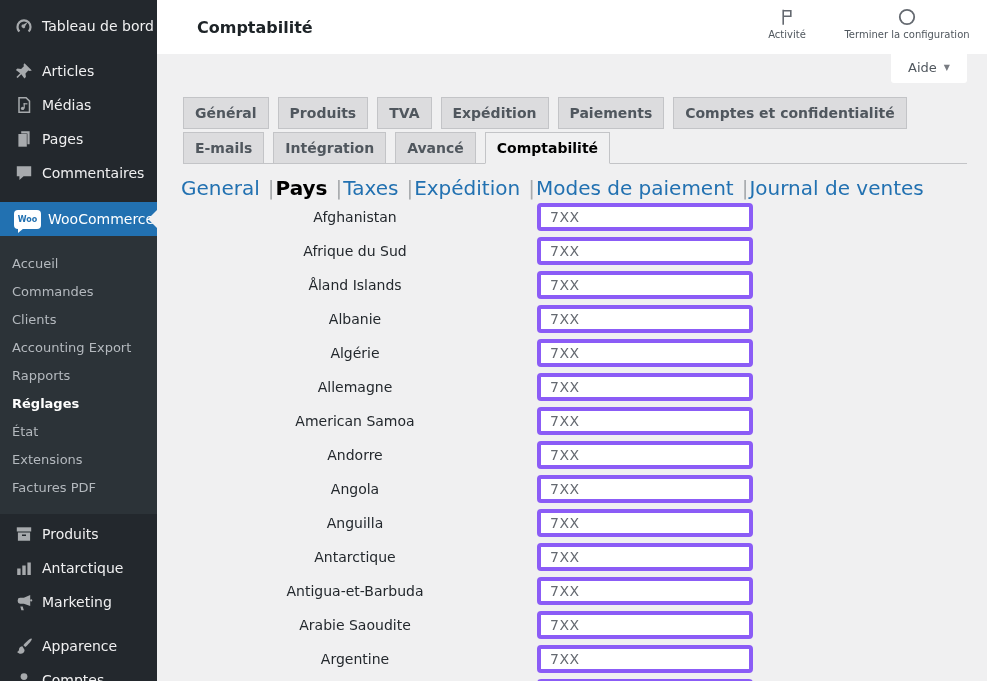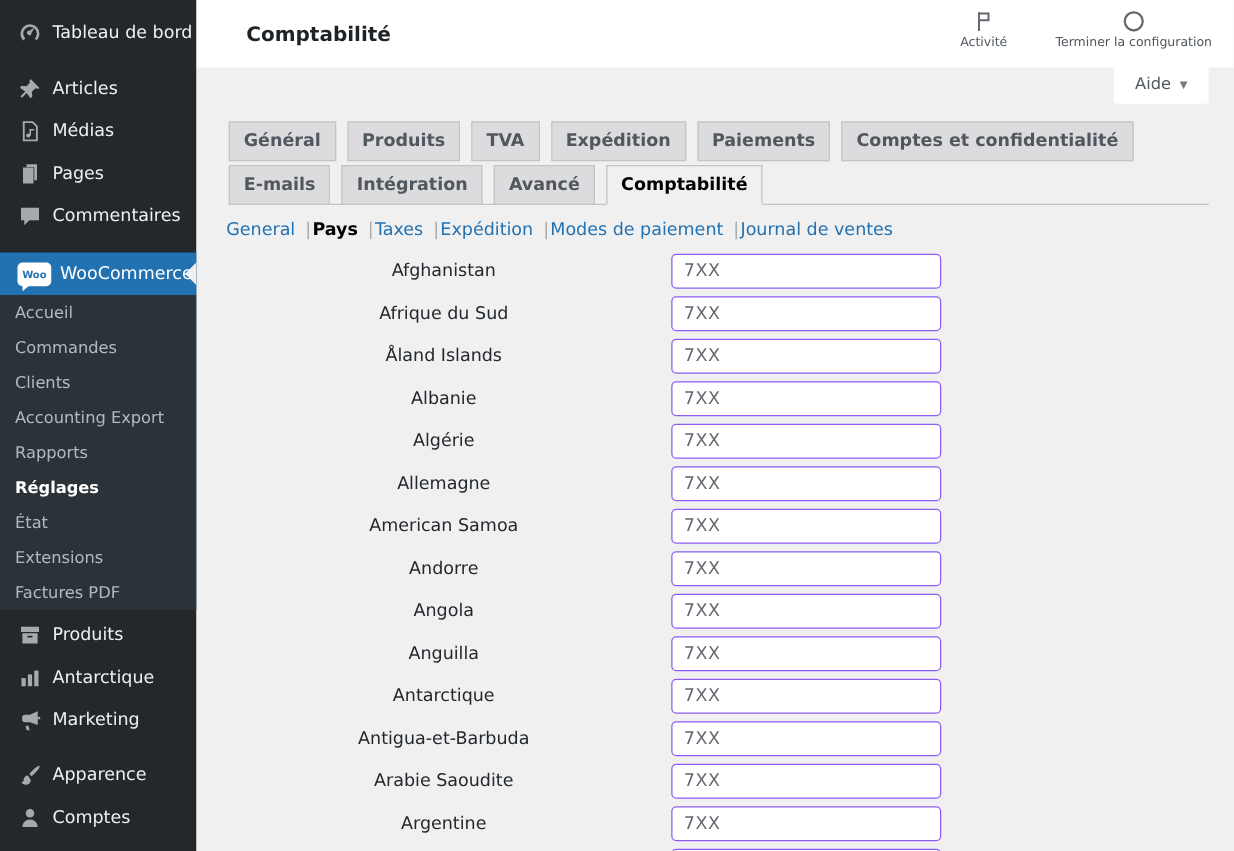--- a/index.html
+++ b/index.html
@@ -37,21 +37,21 @@
   }
   .woo-badge {
     position:relative; width:27px; height:19px; margin-right:7px; flex:0 0 27px;
     background:#fff; border-radius:4px; color:#2271b1;
     font-size:8px; font-weight:bold; display:flex; align-items:center; justify-content:center;
   }
   .woo-tail {
     position:absolute; left:4px; bottom:-4px; width:0; height:0;
     border-top:5px solid #fff; border-right:6px solid transparent;
   }
-  #submenu { background:#2c3338; padding:0 0; }
+  #submenu { background:#2c3338; padding:13px 0; }
   .submenu-item {
     height:28px; display:flex; align-items:center; padding:0 12px;
     font-size:13px; color:#b4b9be; cursor:pointer; white-space:nowrap;
   }
   .submenu-item.current { color:#fff; font-weight:bold; }
   #menu-group2 { margin-top:3px; }
   #menu-group3 { margin-top:10px; }
 
   
   #topbar {
@@ -91,37 +91,37 @@
     font-size:14px; font-weight:bold; color:#50575e; cursor:pointer;text-align:right;
   }
   .nav-tab.active { background:#f0f0f1; border-bottom-color:#f0f0f1; color:#000; }
   #tabs-line {
     position:absolute; left:183px; top:163px; width:784px; height:1px;
     background:#c3c4c7; z-index:1;
   }
 
   
   #subnav {
-    position:absolute; left:181px; top:176px; font-size:14px; color:#646970;
+    position:absolute; left:181px; top:176px; font-size:20px; color:#646970;
     white-space:nowrap;
   }
   .subnav-link { color:#2271b1; cursor:pointer; text-decoration:none; }
   .subnav-current { color:#000; font-weight:bold; }
   .subnav-sep { color:#a7aaad; margin:0 1px 0 8px; }
 
   
   #country-form { position:absolute; left:181px; top:203px; }
   .country-row { display:flex; align-items:center; height:28px; margin-bottom:6px; }
   .country-label {
     flex:0 0 348px; text-align:center;
     font-size:14px; font-weight:normal; color:#23282d;
   }
   .country-input {
     margin-left:8px; width:216px; height:28px;
-    border:1px solid #8b5cf6; border-radius:4px; background:#fff;
+    border:4px solid #8b5cf6; border-radius:4px; background:#fff;
     padding:0 9px; font-size:14px; color:#646970; letter-spacing:0.5px;
     font-family:"DejaVu Sans", sans-serif; outline:none;
   }
 </style>
 </head>
 <body>
 
 <div id="sidebar">
   <div id="menu-group1">
       <div class="menu-item">

